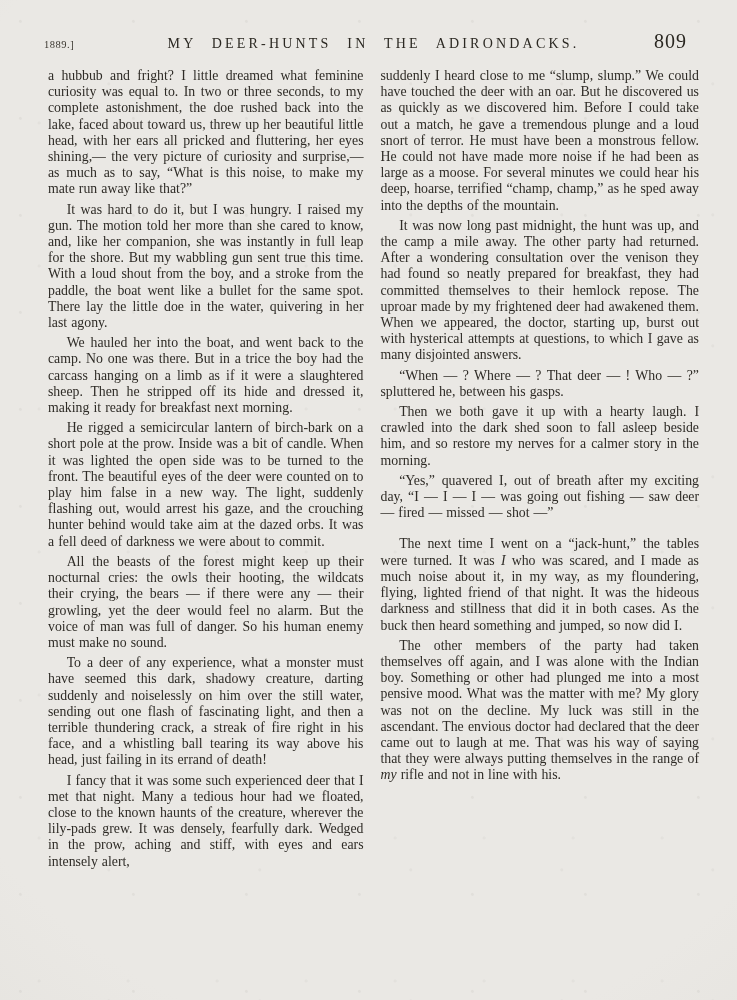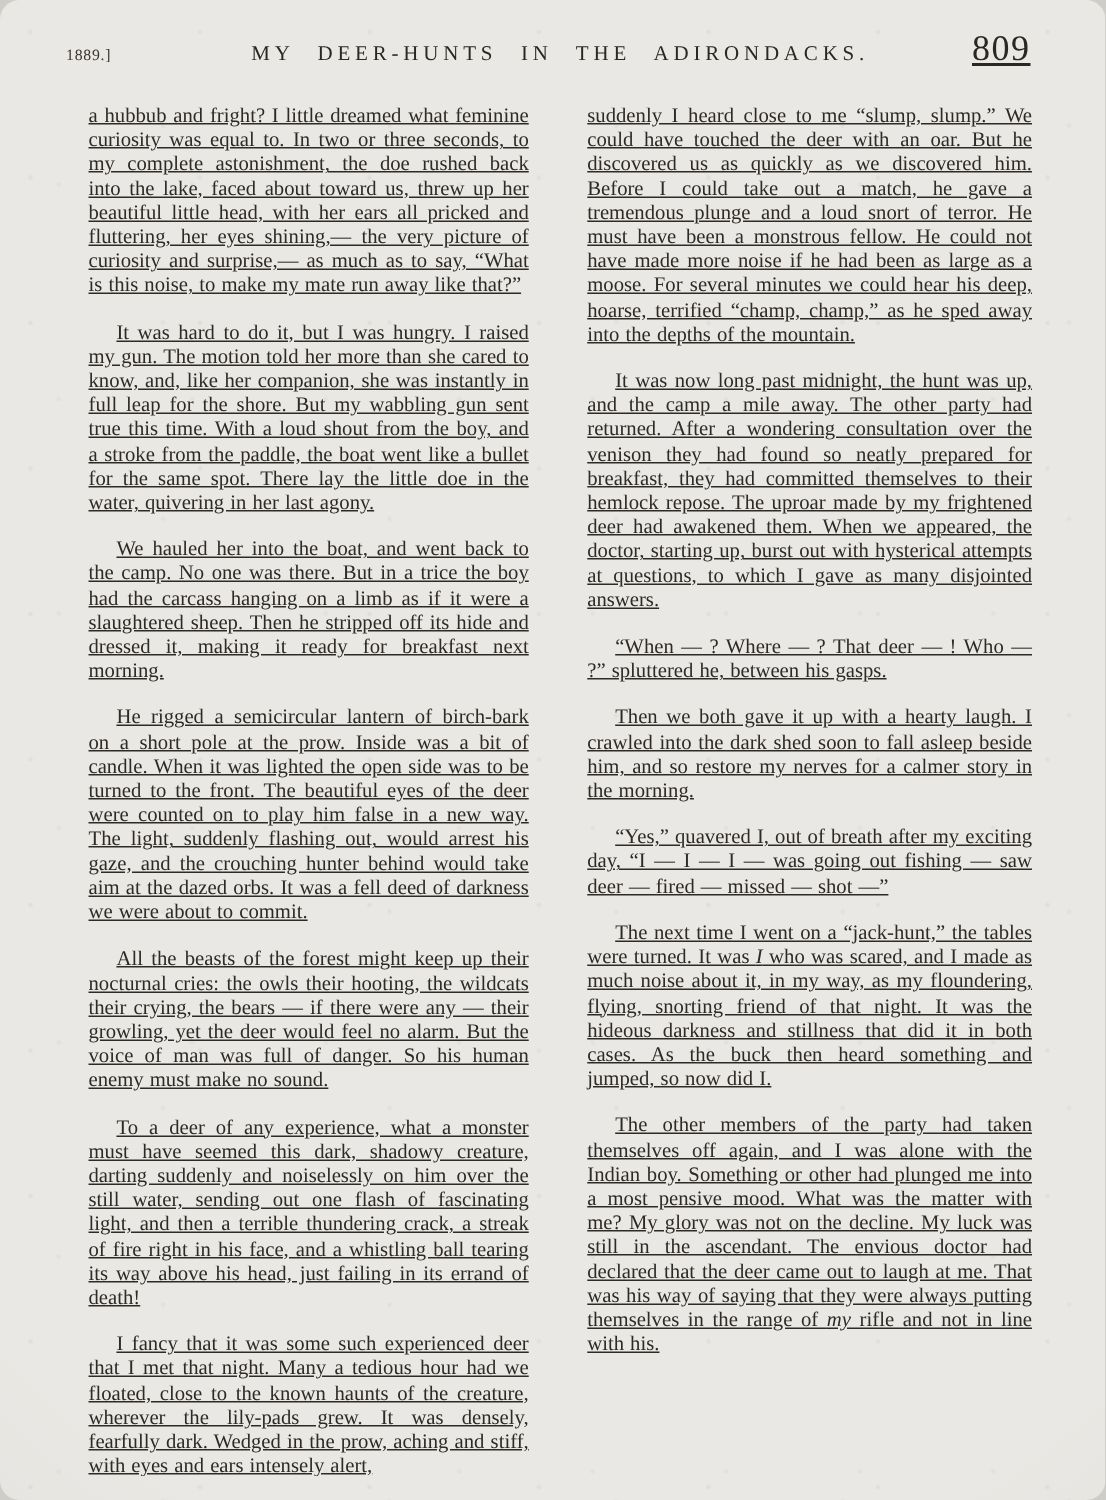--- a/index.html
+++ b/index.html
@@ -6,31 +6,30 @@
     margin: 0;
     padding: 0;
     background: #cfcdc8;
   }
   .page {
     position: relative;
     width: 737px;
     height: 1000px;
     margin: 0 auto;
     box-sizing: border-box;
-    padding: 20px 34px 0 44px;
+    padding: 30px 34px 0 44px;
     background:
       radial-gradient(circle at 18% 22%, rgba(60,55,48,0.05) 1px, transparent 2px),
       radial-gradient(circle at 72% 64%, rgba(60,55,48,0.045) 1px, transparent 2px),
       radial-gradient(circle at 44% 86%, rgba(60,55,48,0.04) 1px, transparent 2px),
       radial-gradient(ellipse 130% 110% at 52% 44%, #eae8e4 55%, #e2e0db 82%, #d6d4ce 100%);
     background-size: 113px 97px, 151px 131px, 89px 143px, 100% 100%;
     font-family: "Liberation Serif", "DejaVu Serif", serif;
     color: #2e2b26;
     overflow: hidden;
-    border-radius: 13px;
   }
   .running-head {
     display: flex;
     align-items: baseline;
     justify-content: space-between;
     height: 26px;
     margin-bottom: 8px;
   }
   .running-head .date {
     font-size: 10.5px;
@@ -43,47 +42,45 @@
     text-align: center;
     font-size: 14px;
     letter-spacing: 3.2px;
     word-spacing: 9px;
     color: #2b2822;
     white-space: nowrap;
   }
   .running-head .folio {
     width: 90px;
     text-align: right;
-    font-size: 24px;
+    font-size: 20px;
     letter-spacing: 1px;
     color: #2b2822;
     padding-right: 16px;
     box-sizing: border-box;
-    text-decoration: underline;
   }
   .columns {
     display: flex;
     gap: 9px;
   }
   .col {
     box-sizing: border-box;
     height: 930px;
     overflow: hidden;
     text-align: justify;
     font-size: 13.8px;
     line-height: 16.2px;
     word-spacing: 0.6px;
     color: #2e2b26;
   }
   .col-left  { width: 324px; }
   .col-right { width: 327px; }
   .col p {
-    margin: 15px;
+    margin: 4px;
     text-indent: 1.35em;
-    text-decoration: underline;
   }
   .col p.no-indent { text-indent: 0; }
   .col p.section-break { margin-top: 15px; }
   em { font-style: italic; }
 </style>
 </head>
 <body>
 
 <div class="page">
 
@@ -104,18 +101,18 @@
       <p>To a deer of any experience, what a monster must have seemed this dark, shadowy creature, darting suddenly and noiselessly on him over the still water, sending out one flash of fascinating light, and then a terrible thundering crack, a streak of fire right in his face, and a whistling ball tearing its way above his head, just failing in its errand of death!</p>
       <p>I fancy that it was some such experienced deer that I met that night. Many a tedious hour had we floated, close to the known haunts of the creature, wherever the lily-pads grew. It was densely, fearfully dark. Wedged in the prow, aching and stiff, with eyes and ears intensely alert,</p>
     </div>
 
     <div class="col col-right">
       <p class="no-indent">suddenly I heard close to me “slump, slump.” We could have touched the deer with an oar. But he discovered us as quickly as we discovered him. Before I could take out a match, he gave a tremendous plunge and a loud snort of terror. He must have been a monstrous fellow. He could not have made more noise if he had been as large as a moose. For several minutes we could hear his deep, hoarse, terrified “champ, champ,” as he sped away into the depths of the mountain.</p>
       <p>It was now long past midnight, the hunt was up, and the camp a mile away. The other party had returned. After a wondering consultation over the venison they had found so neatly prepared for breakfast, they had committed themselves to their hemlock repose. The uproar made by my frightened deer had awakened them. When we appeared, the doctor, starting up, burst out with hysterical attempts at questions, to which I gave as many disjointed answers.</p>
       <p>“When — ?  Where — ?  That deer — ! Who — ?” spluttered he, between his gasps.</p>
       <p>Then we both gave it up with a hearty laugh. I crawled into the dark shed soon to fall asleep beside him, and so restore my nerves for a calmer story in the morning.</p>
       <p>“Yes,” quavered I, out of breath after my exciting day, “I — I — I — was going out fishing — saw deer — fired — missed — shot —”</p>
-      <p class="section-break"><span>The next time I went on a “jack-hunt,” the tables were turned. It was </span><em>I</em><span> who was scared, and I made as much noise about it, in my way, as my floundering, flying, snorting friend of that night. It was the hideous darkness and stillness that did it in both cases. As the buck then heard something and jumped, so now did I.</span></p>
+      <p class="section-break"><span>The next time I went on a “jack-hunt,” the tables were turned. It was </span><em>I</em><span> who was scared, and I made as much noise about it, in my way, as my floundering, flying, lighted friend of that night. It was the hideous darkness and stillness that did it in both cases. As the buck then heard something and jumped, so now did I.</span></p>
       <p><span>The other members of the party had taken themselves off again, and I was alone with the Indian boy. Something or other had plunged me into a most pensive mood. What was the matter with me? My glory was not on the decline. My luck was still in the ascendant. The envious doctor had declared that the deer came out to laugh at me. That was his way of saying that they were always putting themselves in the range of </span><em>my</em><span> rifle and not in line with his.</span></p>
     </div>
 
   </div>
 </div>
 
 </body></html>

